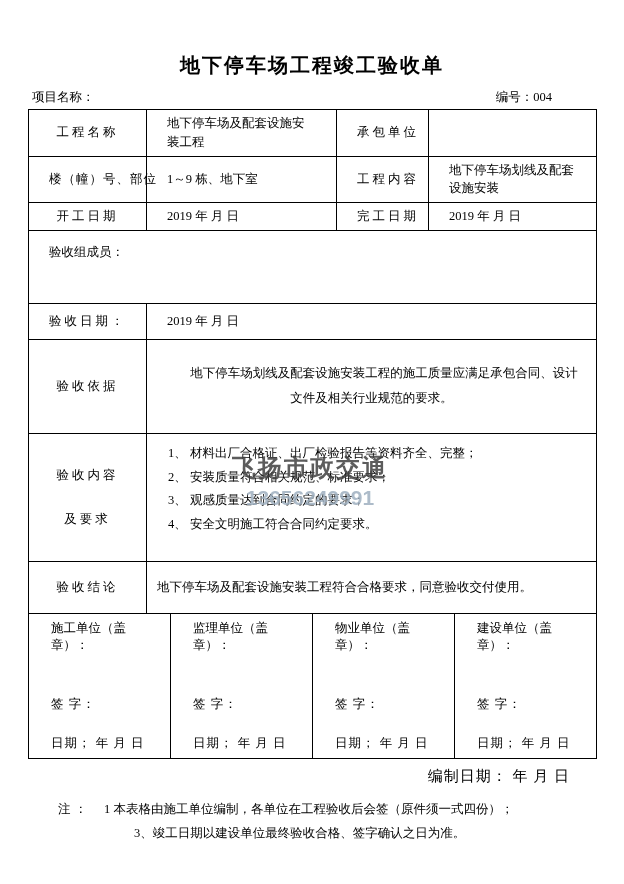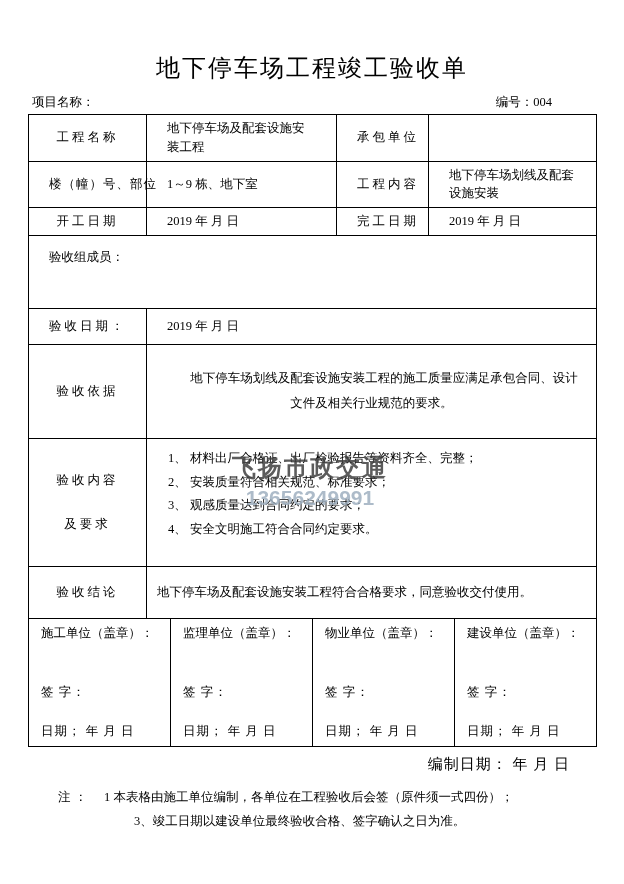--- a/index.html
+++ b/index.html
@@ -17,22 +17,22 @@
   }
   .page {
     position: relative;
     width: 624px;
     height: 884px;
     box-sizing: border-box;
     padding: 0 28px;
   }
   .doc-title {
     text-align: center;
-    font-size: 24px;
-    font-weight: normal;
+    font-size: 20px;
+    font-weight: bold;
     letter-spacing: 2px;
     margin-top: 52px;
     margin-bottom: 10px;
     font-family: "Liberation Serif", serif;
   }
   .subhead {
     display: flex;
     justify-content: space-between;
     align-items: flex-end;
     font-size: 12.5px;
@@ -77,21 +77,21 @@
   table.sign {
     border-collapse: collapse;
     width: 568px;
     table-layout: fixed;
     margin-top: -1px;
   }
   table.sign td {
     border: 1px solid #000;
     font-size: 12.5px;
     vertical-align: top;
-    padding: 6px 12px;
+    padding: 6px 22px;
     height: 112px;
     position: relative;
   }
   .sign-head { margin-bottom: 42px; }
   .sign-sig { margin-bottom: 22px; letter-spacing: 1px;}
   .sign-date { letter-spacing: 1px; }
   .compile {
     text-align: right;
     font-size: 15px;
     padding: 8px 26px 0 0;

